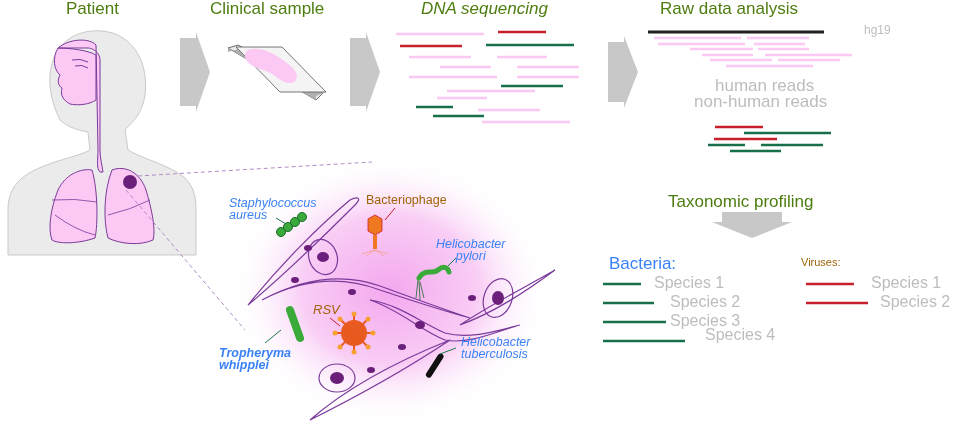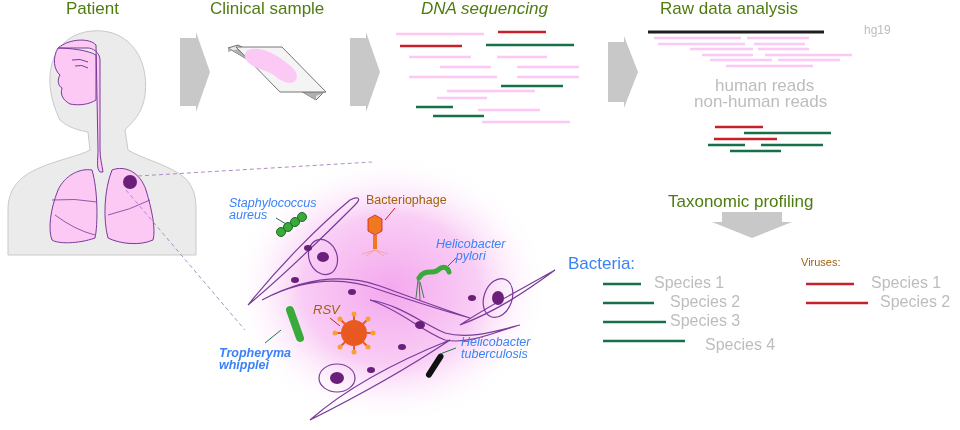--- a/index.html
+++ b/index.html
@@ -214,21 +214,21 @@
 <div class="label-italic red" style="left:313px; top:304px; font-size:13px;font-style:italic;">RSV</div>
 <div class="label-italic green" style="left:219px; top:347px;font-weight:bold;">
   <div>Tropheryma</div>
   <div>whipplei</div>
 </div>
 <div class="label-italic green" style="left:461px; top:336px;">
   <div>Helicobacter</div>
   <div>tuberculosis</div>
 </div>
 
-<div class="abs green" style="left:568px; top:254px; font-size:17px;">Bacteria:</div>
+<div class="abs green" style="left:609px; top:254px; font-size:17px;">Bacteria:</div>
 <div class="abs grey-text" style="left:654px; top:274px; font-size:16px;">Species 1</div>
 <div class="abs grey-text" style="left:670px; top:293px; font-size:16px;">Species 2</div>
 <div class="abs grey-text" style="left:670px; top:312px; font-size:16px;">Species 3</div>
-<div class="abs grey-text" style="left:705px; top:336px; font-size:16px;">Species 4</div>
+<div class="abs grey-text" style="left:705px; top:326px; font-size:16px;">Species 4</div>
 
 <div class="abs red" style="left:801px; top:256px; font-size:11px;">Viruses:</div>
 <div class="abs grey-text" style="left:871px; top:274px; font-size:16px;">Species 1</div>
 <div class="abs grey-text" style="left:880px; top:293px; font-size:16px;">Species 2</div>
 
 </body></html>

